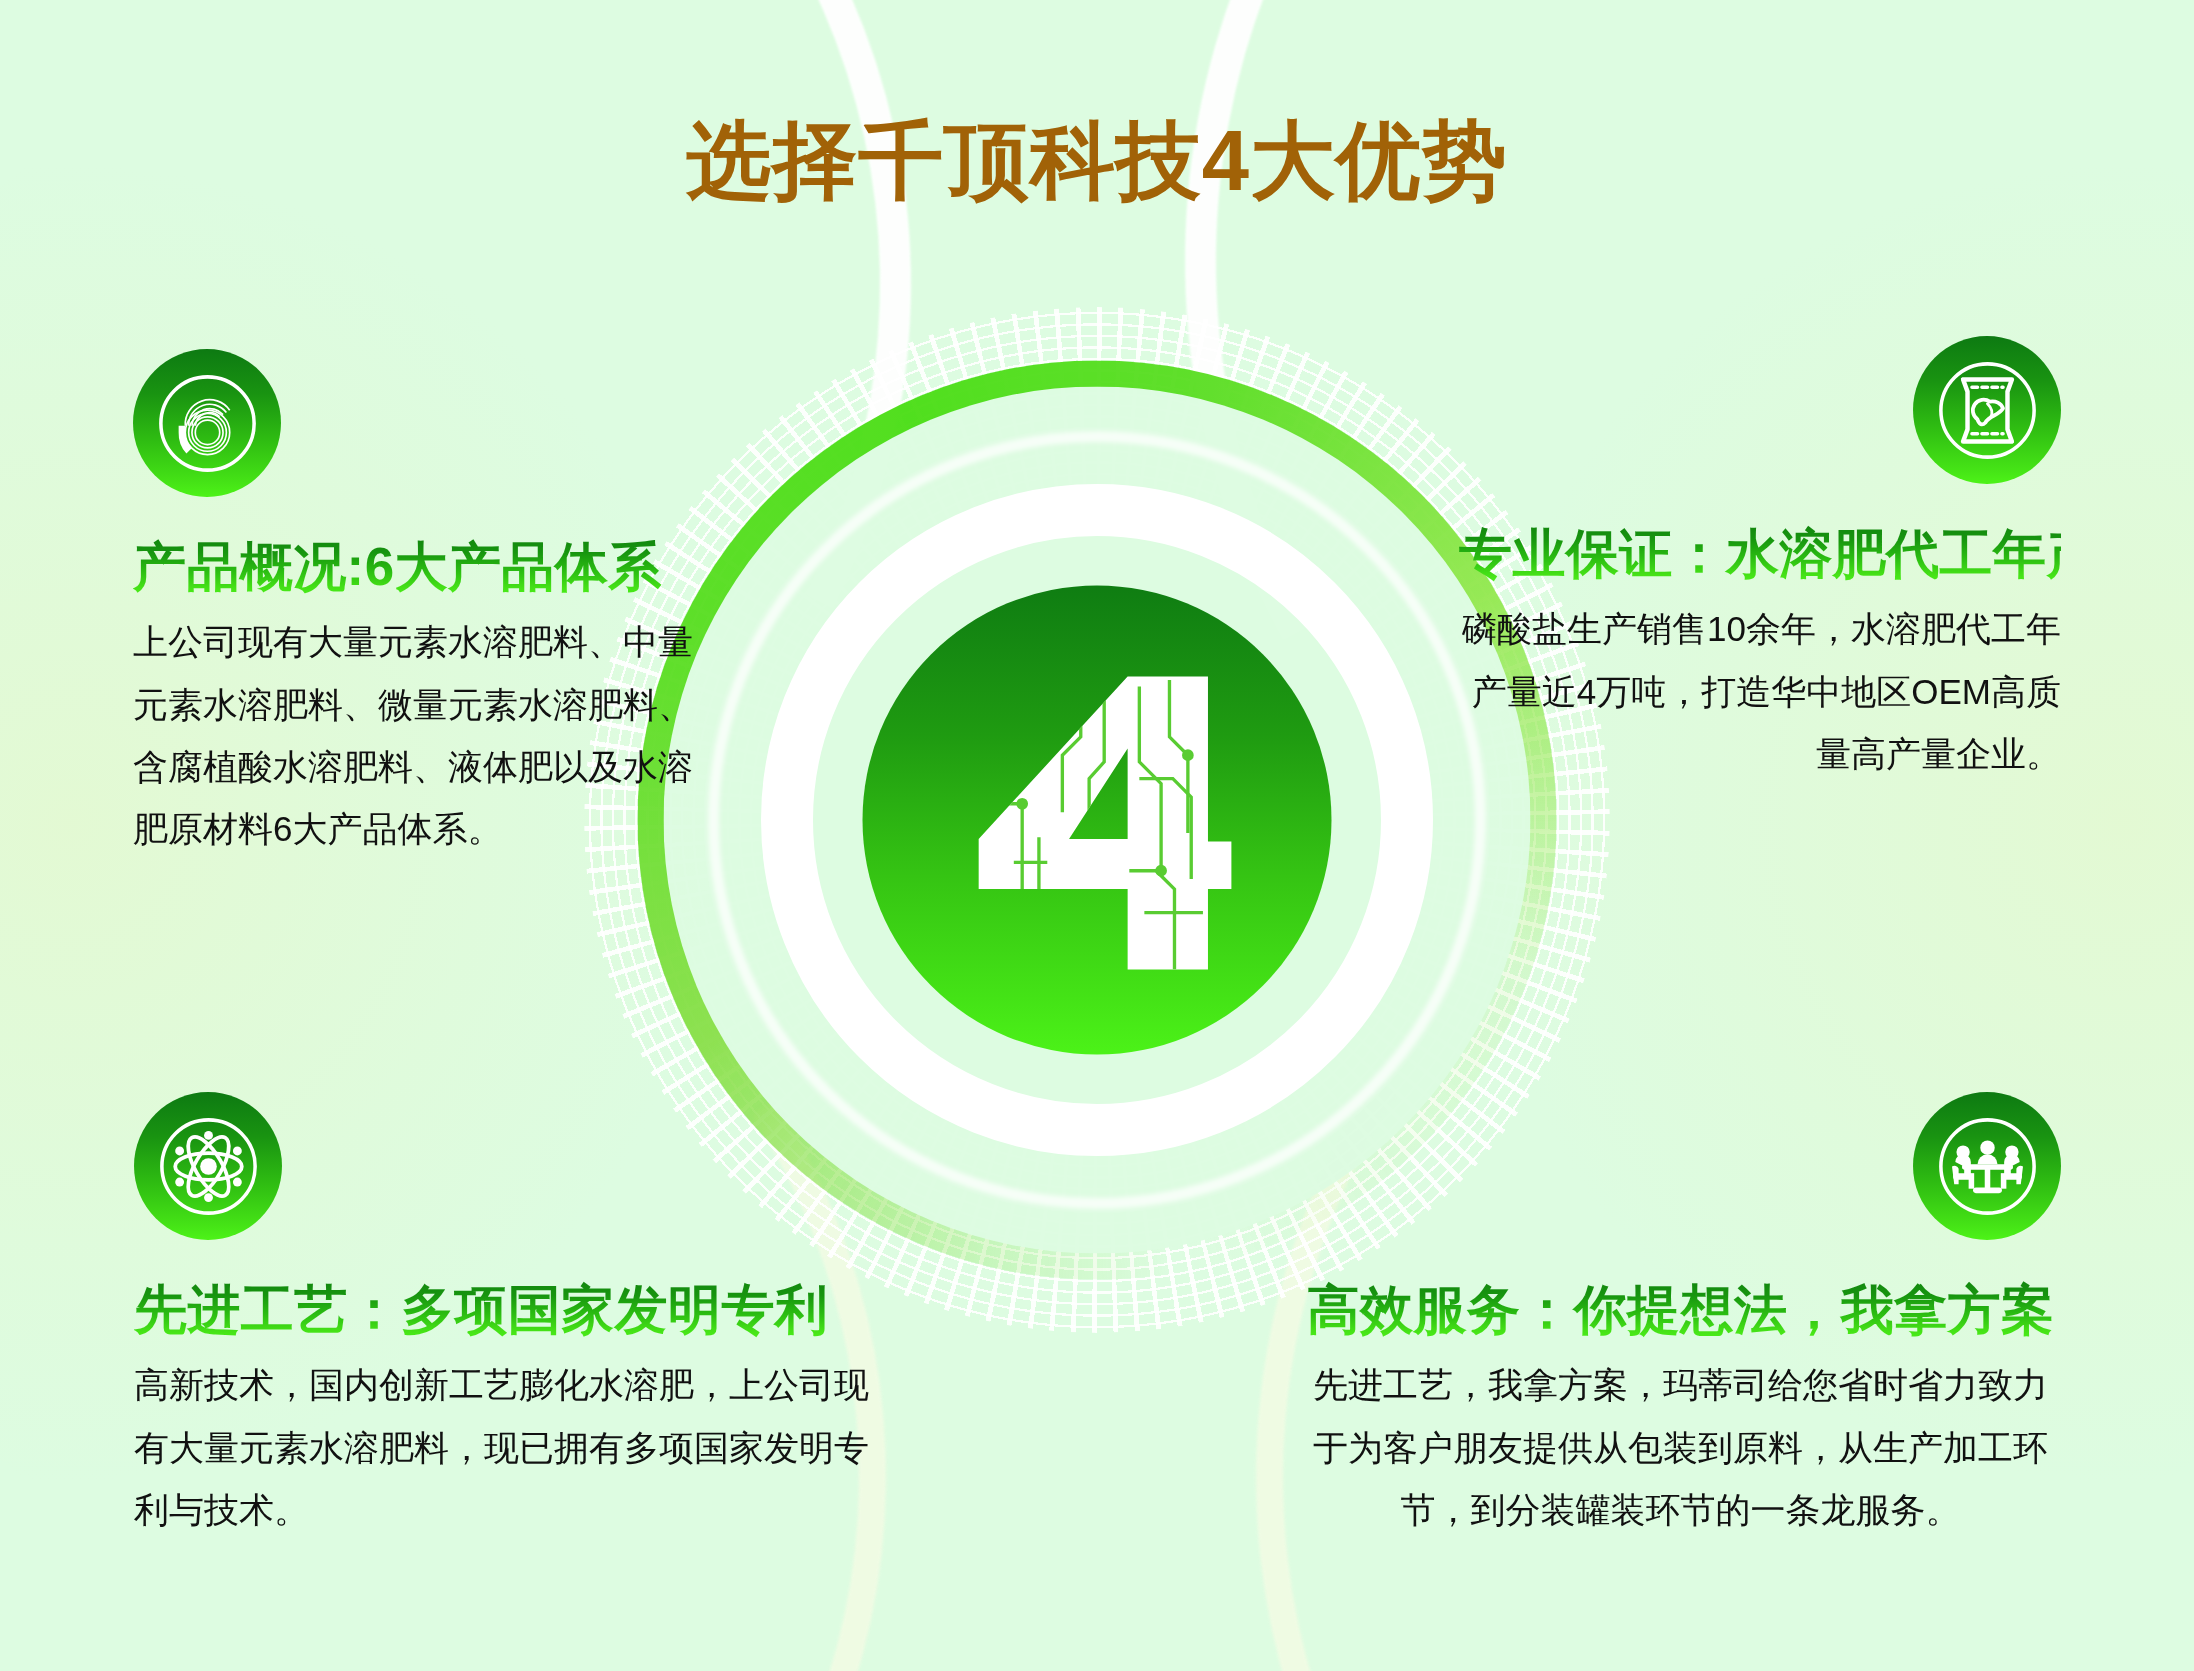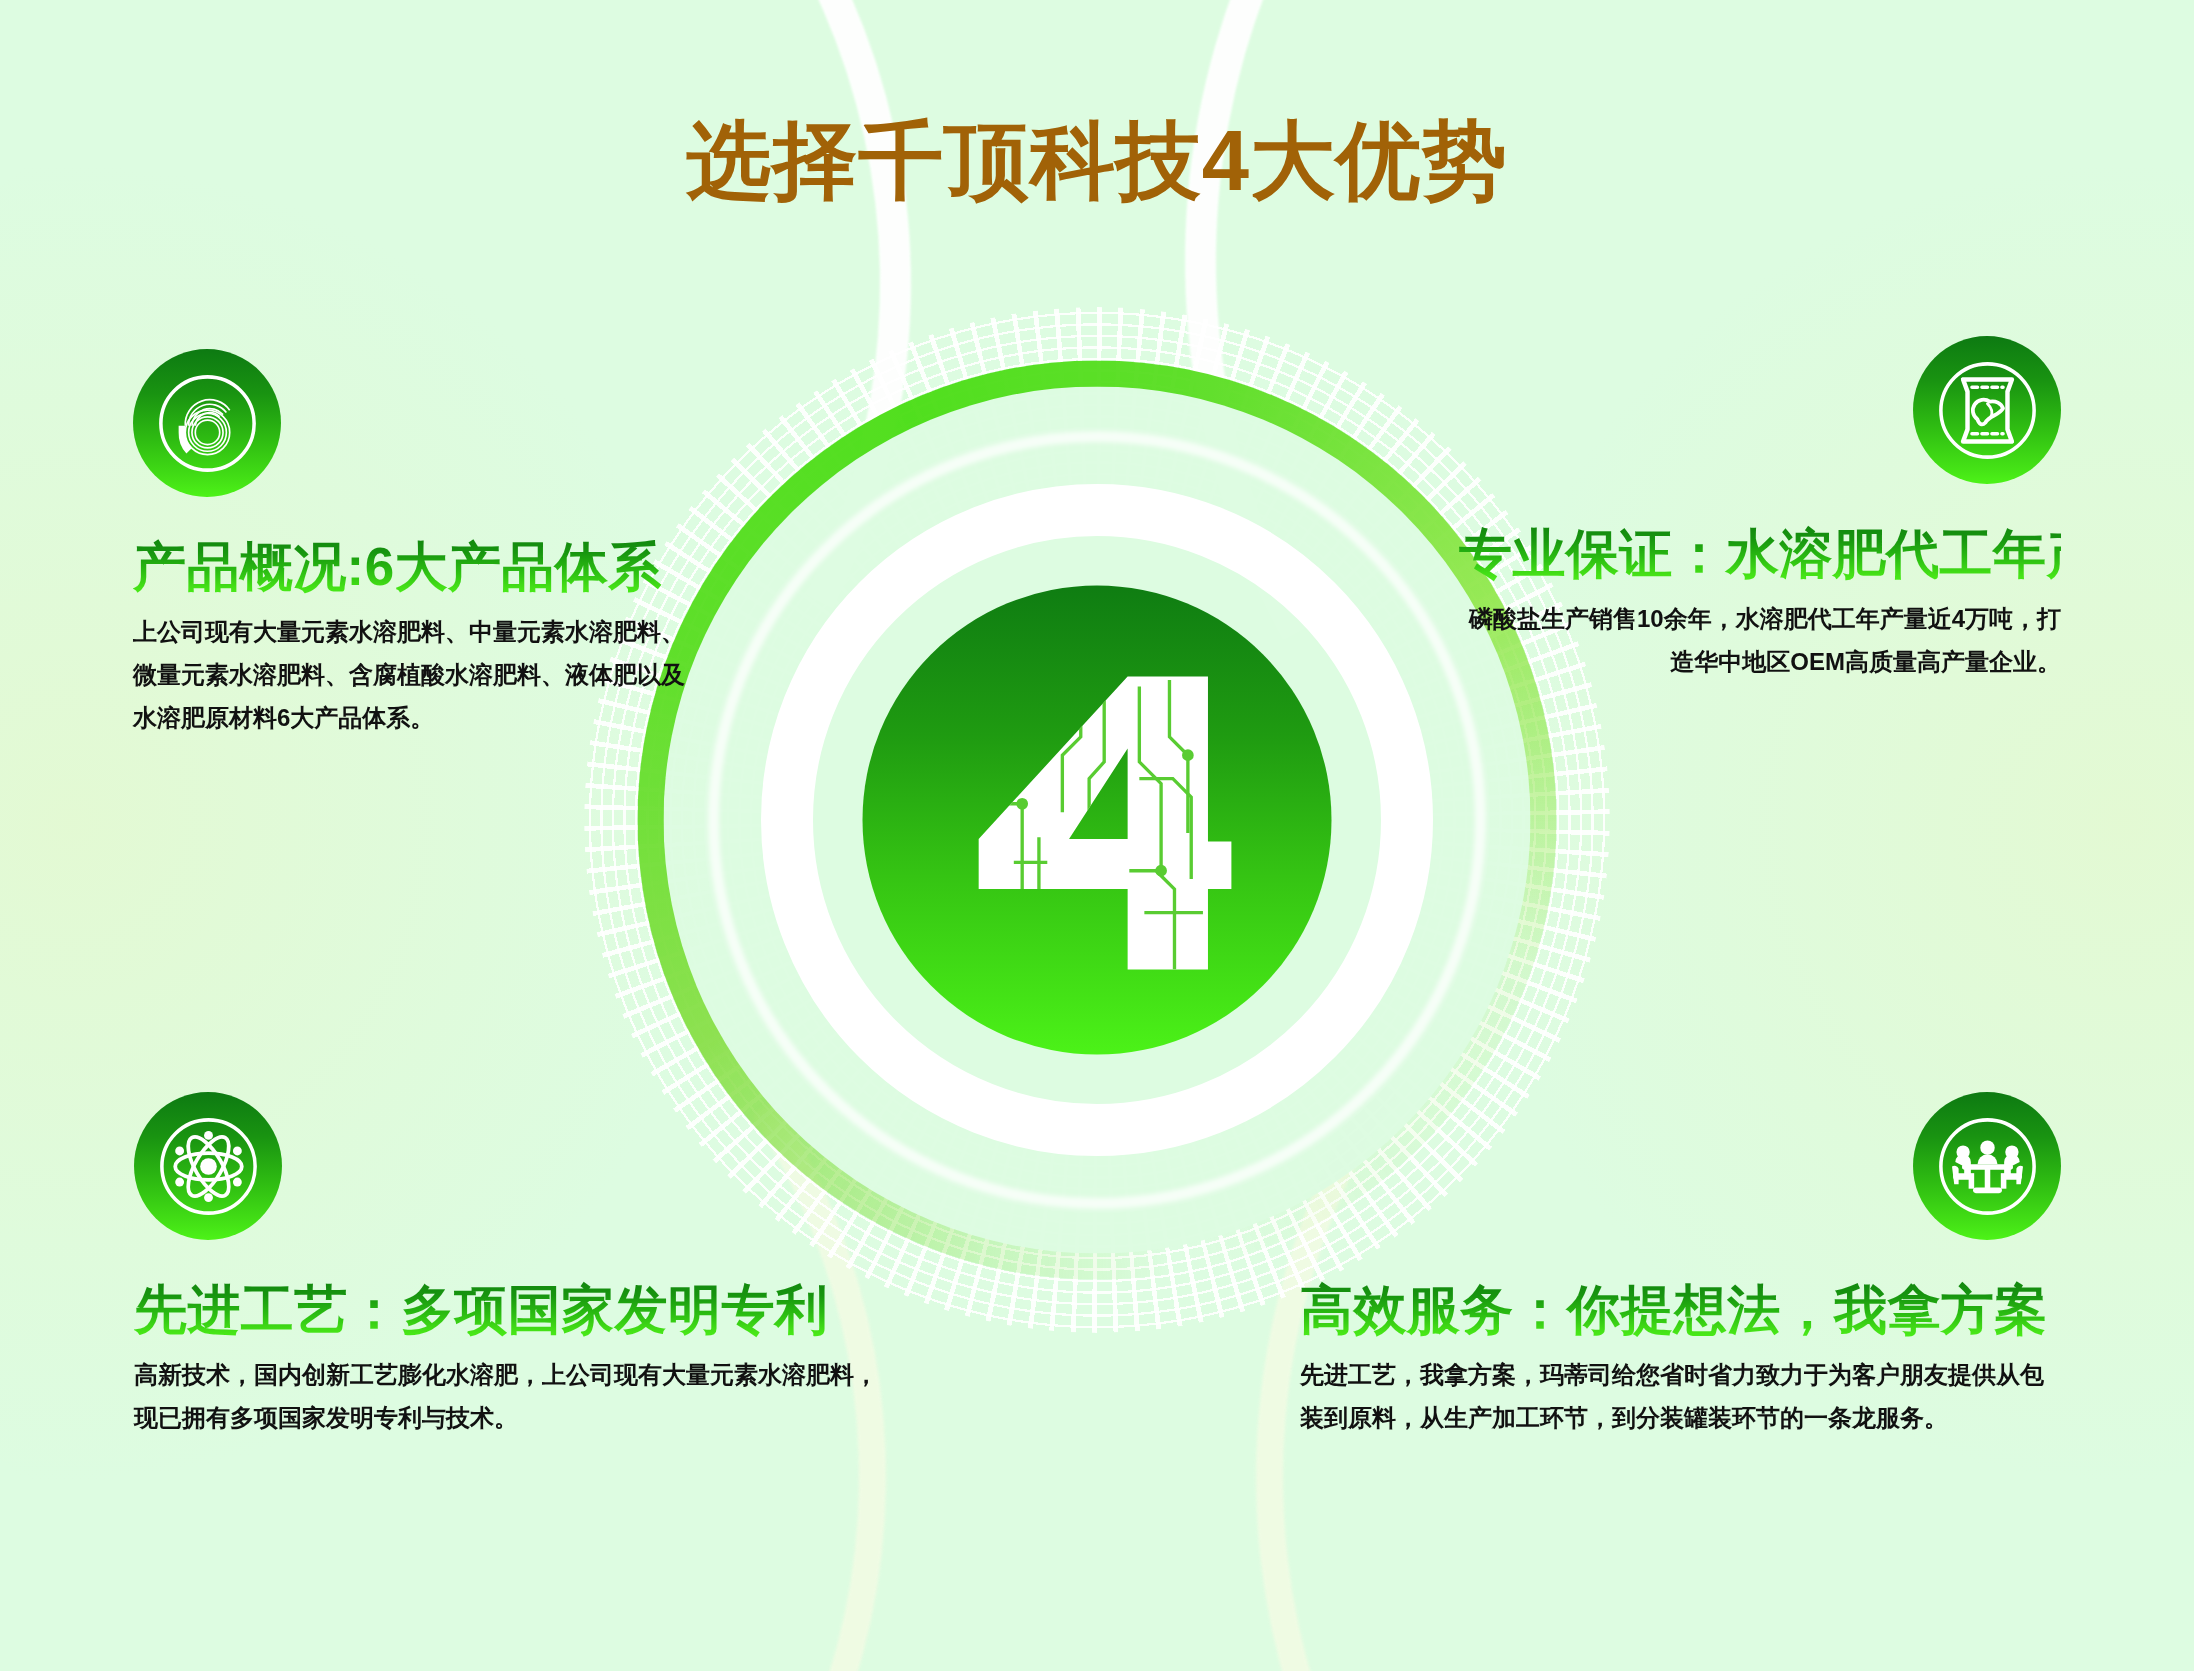--- a/index.html
+++ b/index.html
@@ -115,41 +115,41 @@
     background:linear-gradient(#0f7d12 0%,#1f9b11 32%,#35c413 62%,#44e316 88%,#4cf218 100%);
     display:flex;align-items:center;justify-content:center;
   }
   .core-disc svg{width:274px;height:318px;display:block;}
 
   
   .quad{position:absolute;}
   .q-tl{left:133px;top:349px;width:575px;}
   .q-tr{right:133px;top:336px;width:602px;text-align:right;}
   .q-bl{left:134px;top:1092px;width:761px;}
-  .q-br{right:133px;top:1092px;width:761px;text-align:left;}
+  .q-br{right:133px;top:1092px;width:761px;text-align:center;}
 
   .badge{
     width:148px;height:148px;border-radius:50%;
     background:linear-gradient(#0d7a12 0%,#199311 30%,#2fbd12 62%,#45e316 90%,#4df318 100%);
     display:flex;align-items:center;justify-content:center;
     box-shadow:0 0 0 0 rgba(0,0,0,0);
   }
   .q-tr .badge,.q-br .badge{margin-left:auto;}
   .badge svg{width:111px;height:111px;display:block;}
 
   .head{
     font-size:53px;font-weight:bold;letter-spacing:0.4px;
     line-height:1.12;margin-top:40px;white-space:nowrap;
     background:linear-gradient(#12860f 0%,#17950f 26%,#2bbd12 58%,#45e117 86%,#4bf019 100%);
     -webkit-background-clip:text;background-clip:text;
     color:transparent;-webkit-text-fill-color:transparent;
   }
   .body{
-    font-size:24px;color:#111111;line-height:1.78;margin-top:15px;
-    font-weight:700;
+    font-size:35px;color:#111111;line-height:1.78;margin-top:15px;
+    font-weight:400;
   }
 
   .page-title{
     position:absolute;left:0;right:0;top:104px;text-align:center;
     font-size:85px;font-weight:bold;color:#a16207;letter-spacing:0.9px;
   }
 </style>
 </head>
 <body>
 

